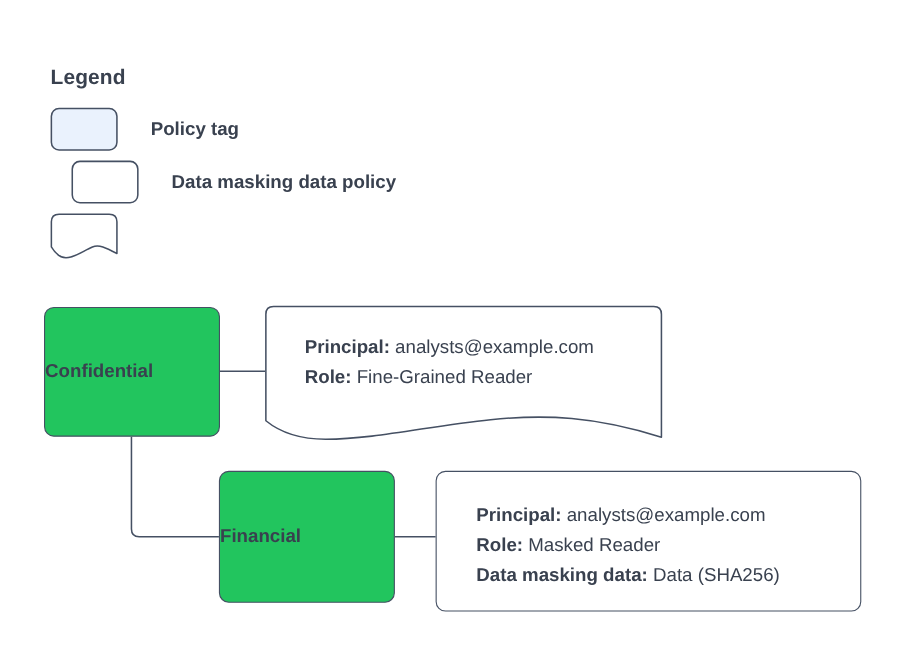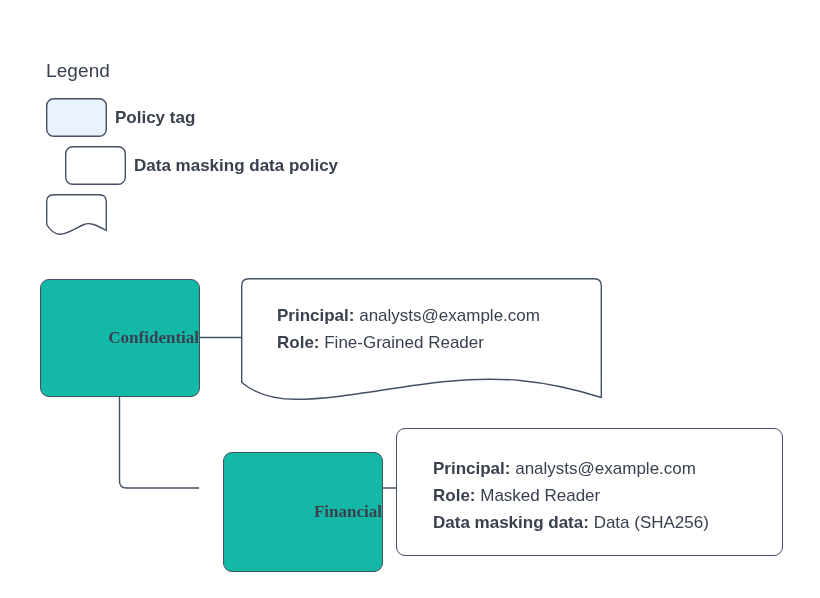--- a/index.html
+++ b/index.html
@@ -24,21 +24,21 @@
     width: 820px;
     height: 598px;
   }
 
   
   .legend-title {
     position: absolute;
     left: 46px;
     top: 60px;
     font-size: 19px;
-    font-weight: normal;
+    font-weight: bold;
     color: #39414f;
     letter-spacing: 0.1px;
   }
 
   .legend-row {
     position: absolute;
     left: 46px;
     display: flex;
     align-items: center;
   }
@@ -51,53 +51,51 @@
     height: 39px;
     position: relative;
     flex: 0 0 auto;
   }
   .swatch svg { display: block; overflow: visible; }
 
   .legend-label {
     font-size: 17px;
     font-weight: bold;
     color: #39414f;
-    margin-left: 8px;
+    margin-left: 30px;
     white-space: nowrap;
     line-height: 39px;
   }
   .legend-row.r3 .legend-label { line-height: 34px; }
 
   
   .node {
     position: absolute;
     box-sizing: border-box;
     border: 1.4px solid #455063;
     border-radius: 9px;
-    background: #14b8a6;
+    background: #22c55e;
     display: flex;
     align-items: center;
-    justify-content: flex-end;
+    justify-content: flex-start;
     font-size: 17px;
     font-weight: bold;
     color: #39414f;
-    font-family: Liberation Serif, serif;
   }
   #node-confidential {
     left: 40px;
     top: 279px;
     width: 160px;
     height: 118px;
   }
   #node-financial {
     left: 199px;
-    top: 452px;
+    top: 428px;
     width: 160px;
     height: 120px;
-    margin-left: 24px;
   }
 
   
   .card {
     position: absolute;
     box-sizing: border-box;
   }
   .card .card-body {
     position: absolute;
     left: 10px;

